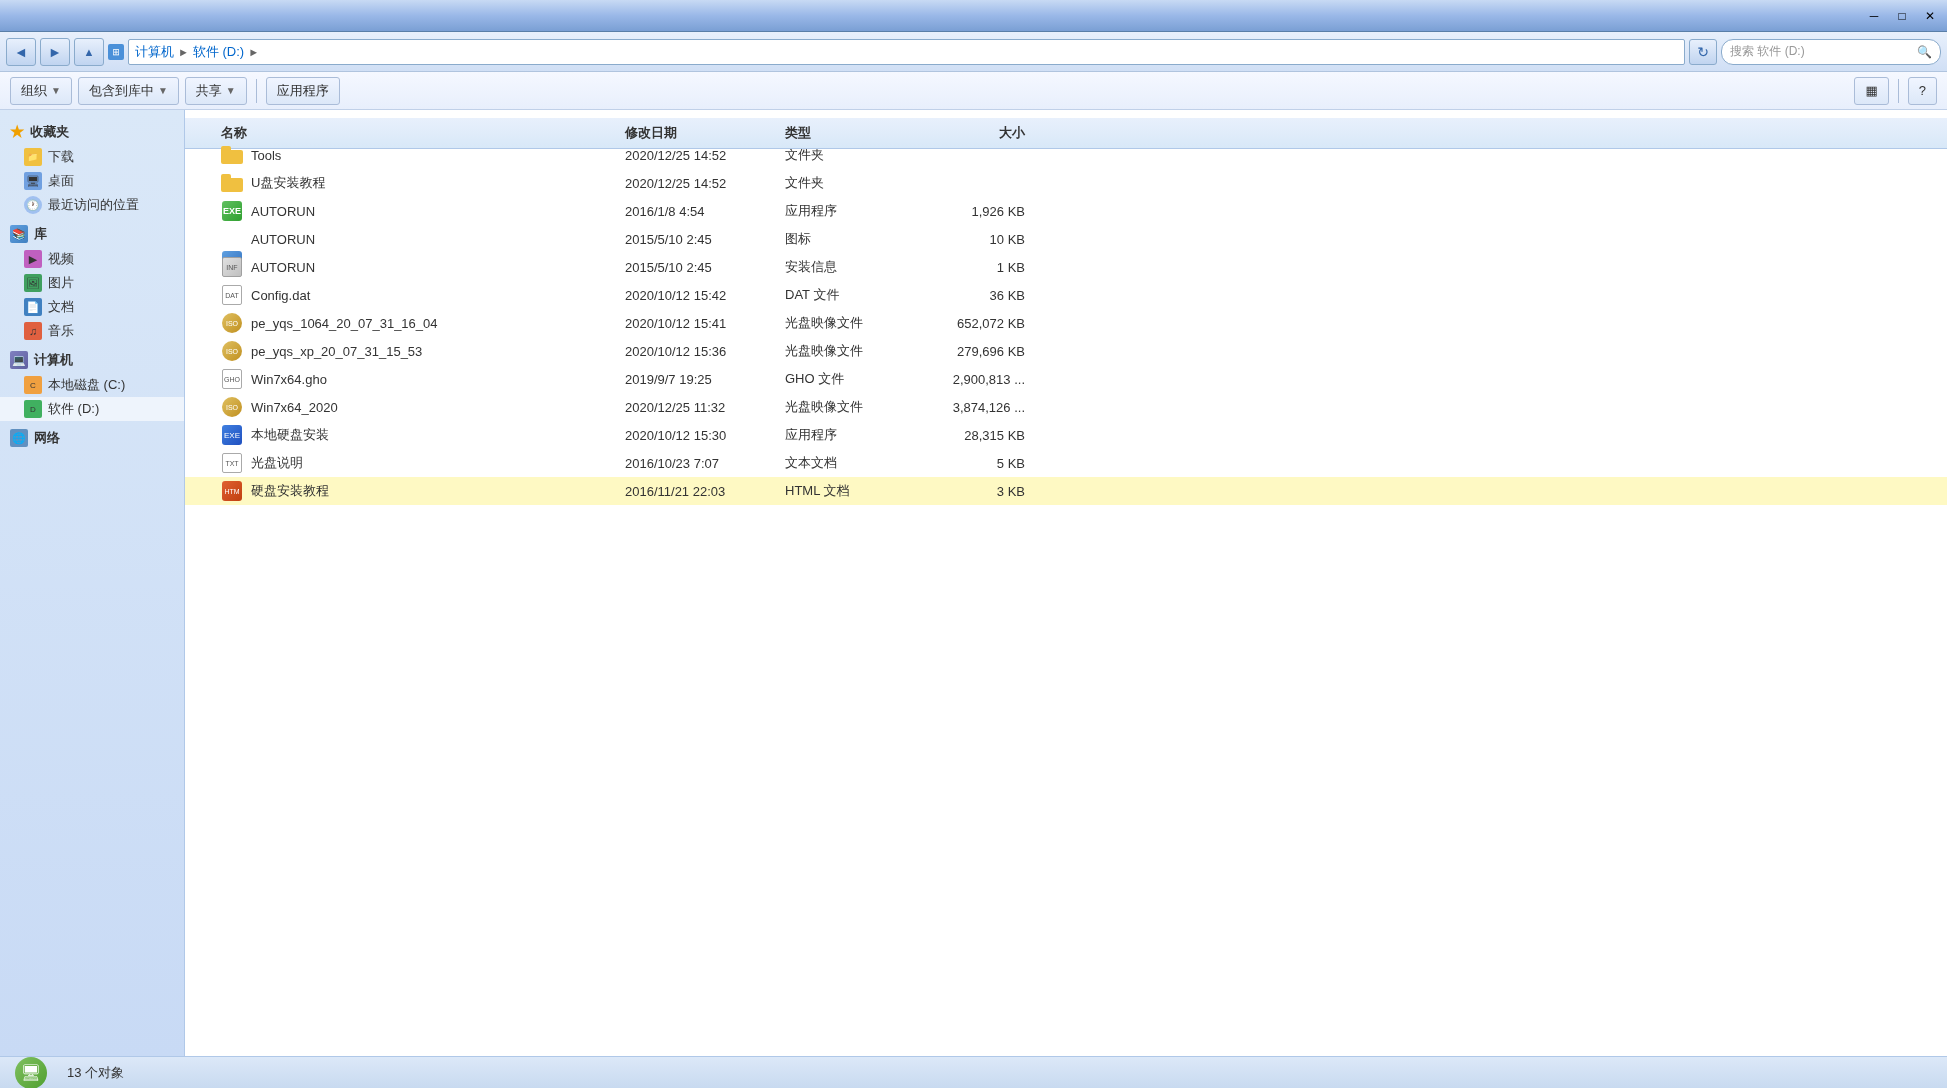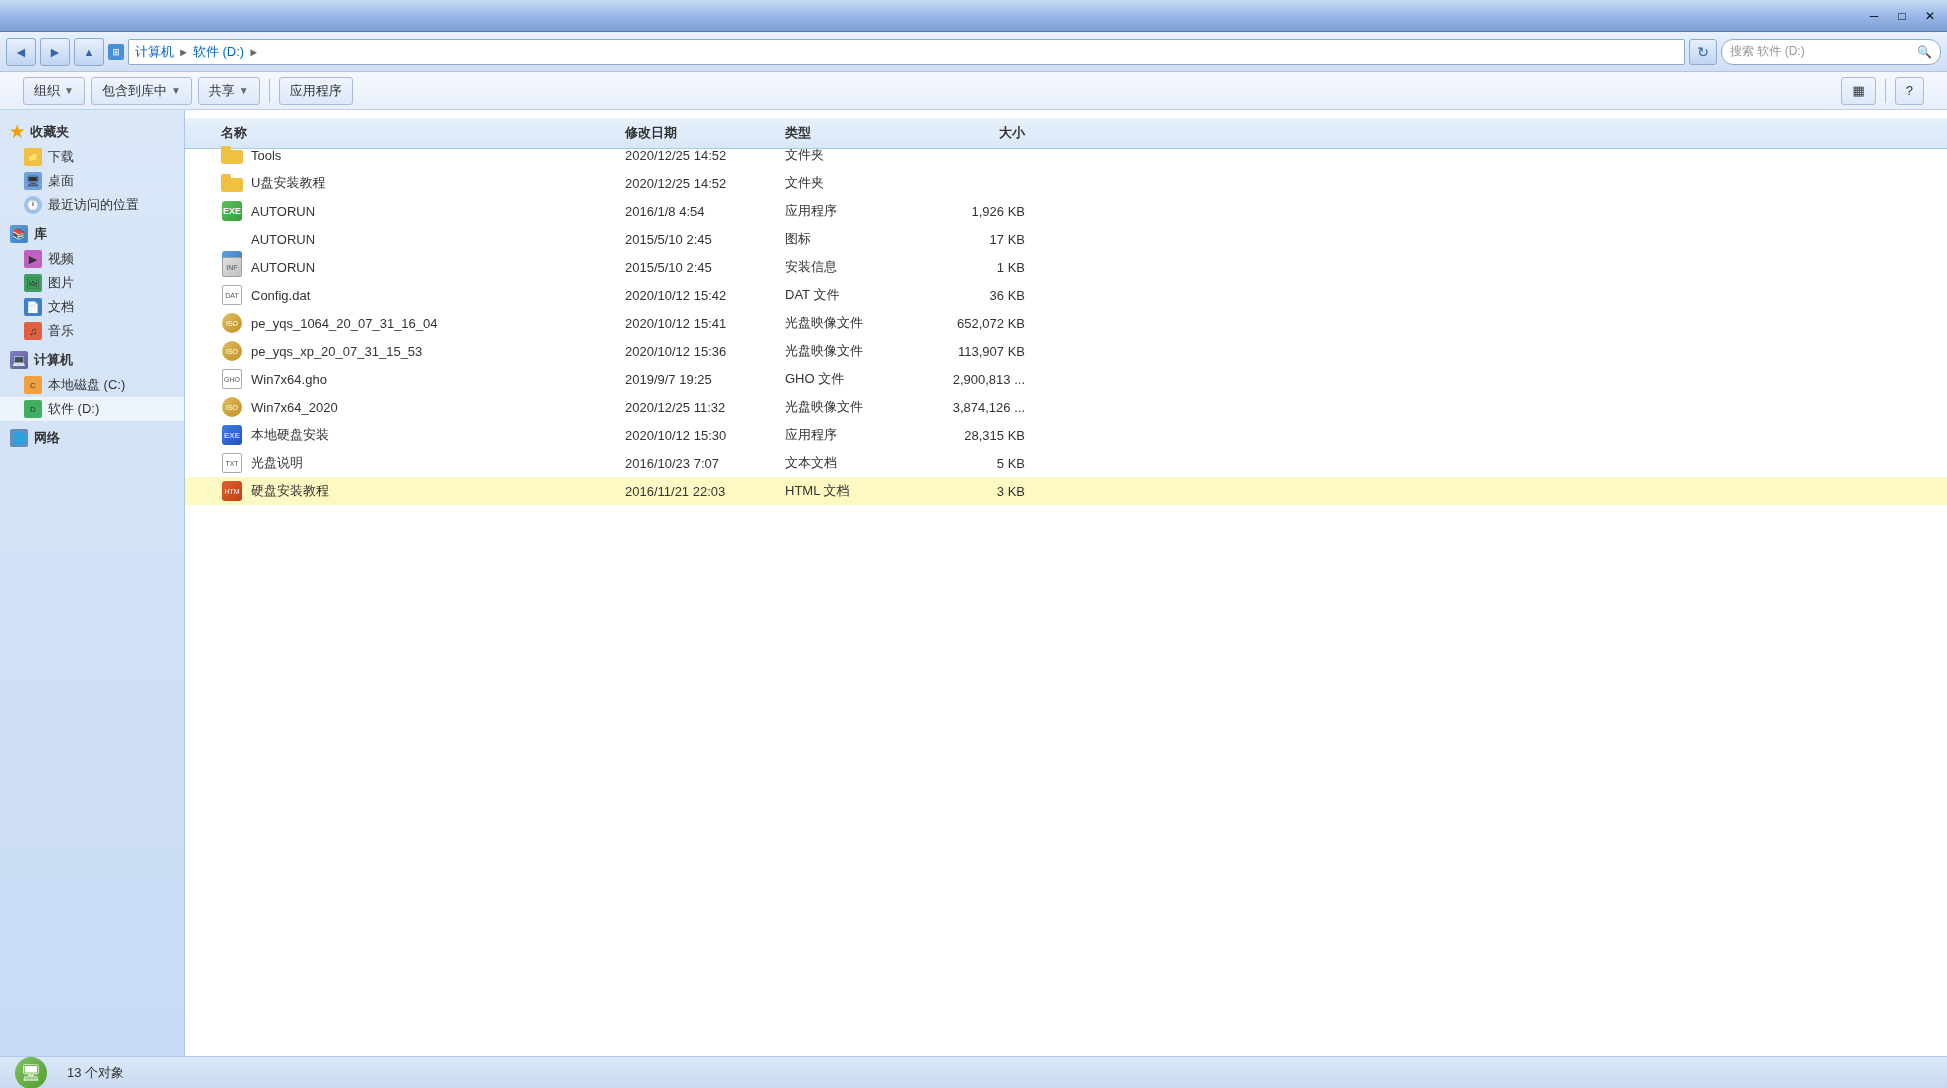--- a/index.html
+++ b/index.html
@@ -117,21 +117,21 @@
       color: #999;
     }
 
     
     .toolbar {
       height: 38px;
       background: linear-gradient(to bottom, #f5f8ff 0%, #e8effc 100%);
       border-bottom: 1px solid #c0d0e8;
       display: flex;
       align-items: center;
-      padding: 0 23px;
+      padding: 0 10px;
       gap: 6px;
     }
     .toolbar-btn {
       height: 28px;
       padding: 0 10px;
       background: linear-gradient(to bottom, #f0f5ff, #dce8f8);
       border: 1px solid #aabcd8;
       border-radius: 3px;
       cursor: pointer;
       display: flex;
@@ -544,21 +544,21 @@
     </div>
         <div class="file-row">
       <div class="col-name">
         <div class="file-icon">
               <div class="fi-ico">ICO</div>
             </div>
         <span>AUTORUN</span>
       </div>
       <div class="col-date">2015/5/10 2:45</div>
       <div class="col-type">图标</div>
-      <div class="col-size">17 KB</div>
+      <div class="col-size">10 KB</div>
     </div>
         <div class="file-row">
       <div class="col-name">
         <div class="file-icon">
               <div class="fi-inf">INF</div>
             </div>
         <span>AUTORUN</span>
       </div>
       <div class="col-date">2015/5/10 2:45</div>
       <div class="col-type">安装信息</div>
@@ -588,21 +588,21 @@
     </div>
         <div class="file-row">
       <div class="col-name">
         <div class="file-icon">
               <div class="fi-iso">ISO</div>
             </div>
         <span>pe_yqs_xp_20_07_31_15_53</span>
       </div>
       <div class="col-date">2020/10/12 15:36</div>
       <div class="col-type">光盘映像文件</div>
-      <div class="col-size">113,907 KB</div>
+      <div class="col-size">279,696 KB</div>
     </div>
         <div class="file-row">
       <div class="col-name">
         <div class="file-icon">
               <div class="fi-gho">GHO</div>
             </div>
         <span>Win7x64.gho</span>
       </div>
       <div class="col-date">2019/9/7 19:25</div>
       <div class="col-type">GHO 文件</div>

